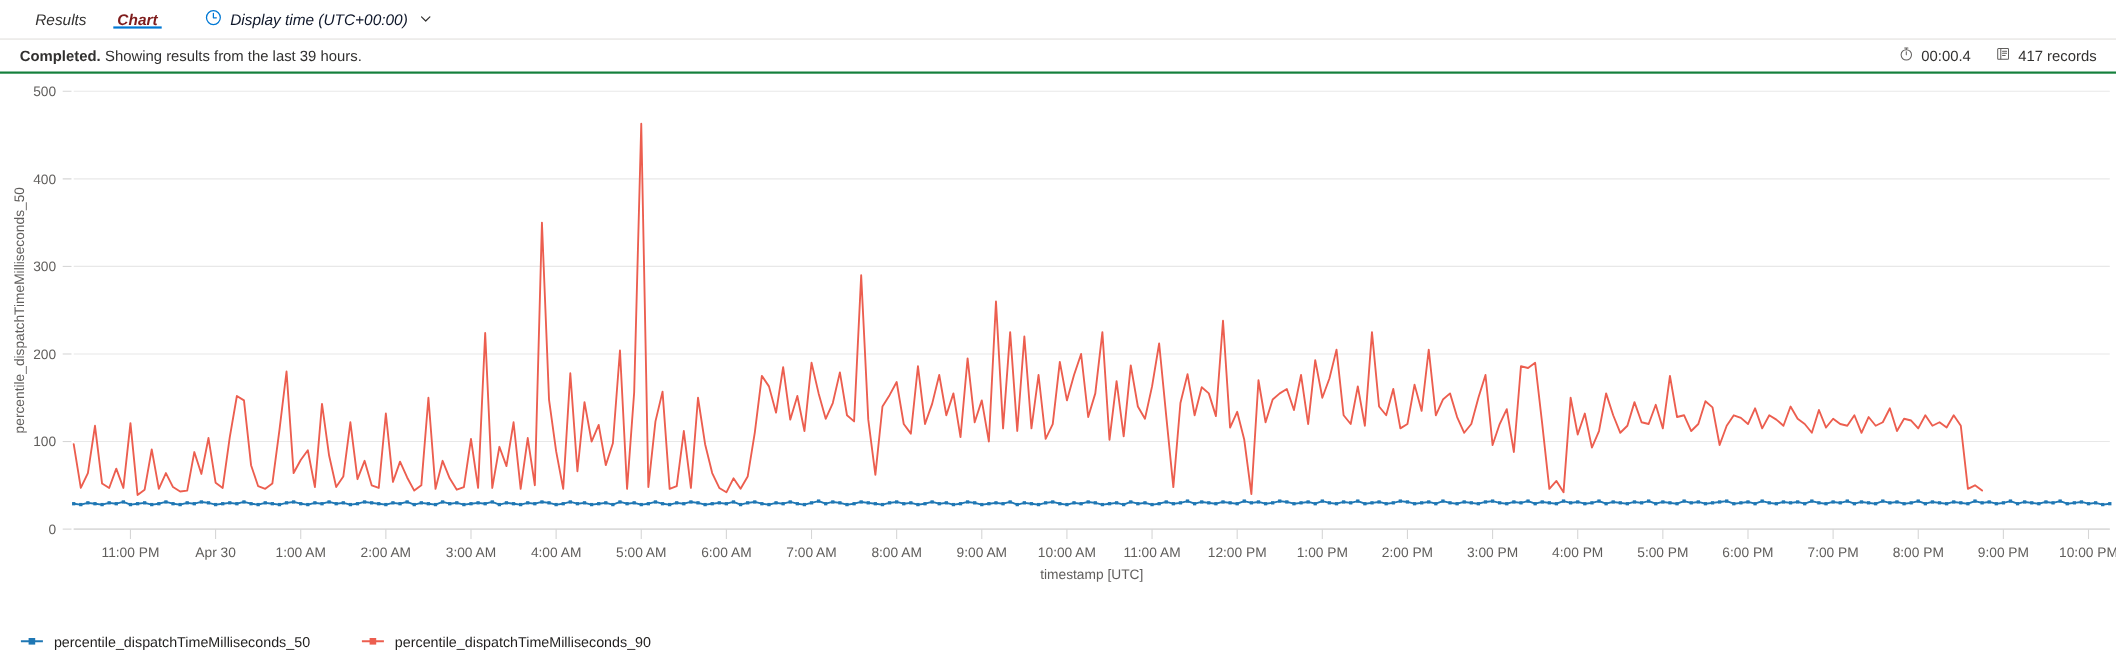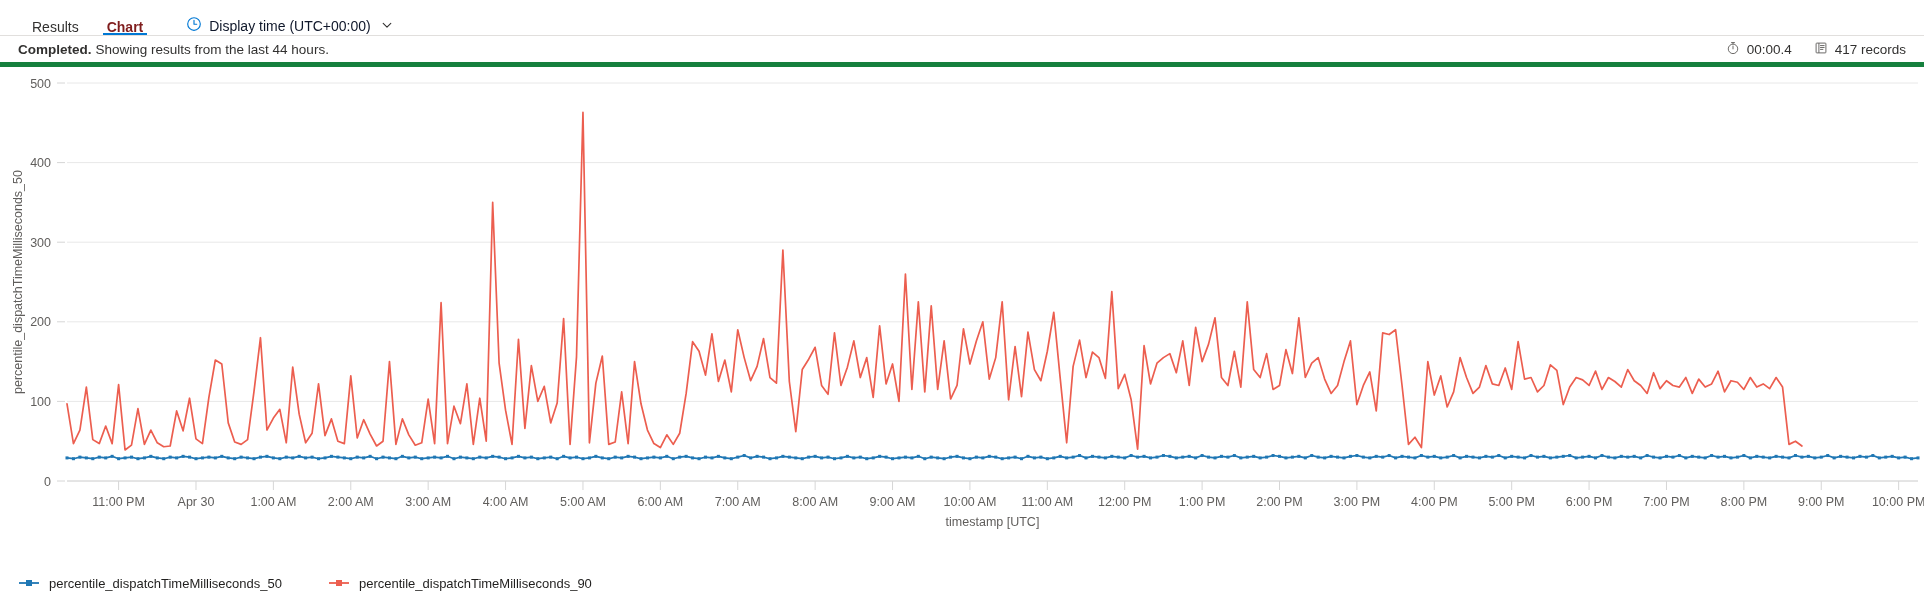--- a/index.html
+++ b/index.html
@@ -9,23 +9,24 @@
     background: #ffffff;
     font-family: "Liberation Sans", sans-serif;
     color: #201f1e;
     overflow: hidden;
   }
 
   
   #tabbar {
     height: 36px;
     display: flex;
-    align-items: flex-end;
+    align-items: center;
     border-bottom: 1px solid #e1dfdd;
     padding-left: 18px;
+    font-style: italic;
   }
   .tab {
     display: flex; align-items: center;
     padding: 0 14px;
     font-size: 14px;
     color: #323130;
     cursor: pointer;
     position: relative;
   }
   .tab.active { font-weight: 700; color: #7f1d1d; }
@@ -46,21 +47,21 @@
     cursor: pointer;
     padding: 0 6px;
   }
   .clock-icon { display: block; }
   .chev { display: block; margin-left: 3px; }
 
   
   #statusbar {
     height: 31px;
     display: flex; align-items: center;
-    border-bottom: 5px solid #15803d;
+    border-bottom: 2px solid #15803d;
     padding: 0 18px 0 18px;
     font-size: 13.5px;
     color: #323130;
   }
   #statusleft { display: flex; align-items: baseline; gap: 4px; }
   #statusleft b { font-weight: 700; }
   #statusright {
     margin-left: auto;
     display: flex; align-items: flex-end; gap: 22px;
     font-size: 13.5px; color: #323130;
@@ -124,21 +125,21 @@
       <svg width="12" height="12" viewBox="0 0 12 12">
         <path d="M2.2 4.4 L6 8.1 L9.8 4.4" fill="none" stroke="#323130" stroke-width="1.1" stroke-linecap="round" stroke-linejoin="round"></path>
       </svg>
     </span>
   </div>
 </div>
 
 <div id="statusbar">
   <div id="statusleft">
     <b>Completed.</b>
-    <span>Showing results from the last 44 hours.</span>
+    <span>Showing results from the last 39 hours.</span>
   </div>
   <div id="statusright">
     <div class="statitem">
       <span>
         <svg width="14" height="14" viewBox="0 0 16 16">
           <circle cx="8" cy="9" r="5.4" fill="none" stroke="#605e5c" stroke-width="1.05"></circle>
           <path d="M8 5.8 V9" fill="none" stroke="#605e5c" stroke-width="1.05" stroke-linecap="round"></path>
           <path d="M6.3 1.8 H9.7" stroke="#605e5c" stroke-width="1.05" stroke-linecap="round"></path>
           <path d="M8 1.9 V3.6" stroke="#605e5c" stroke-width="1.05"></path>
         </svg>

